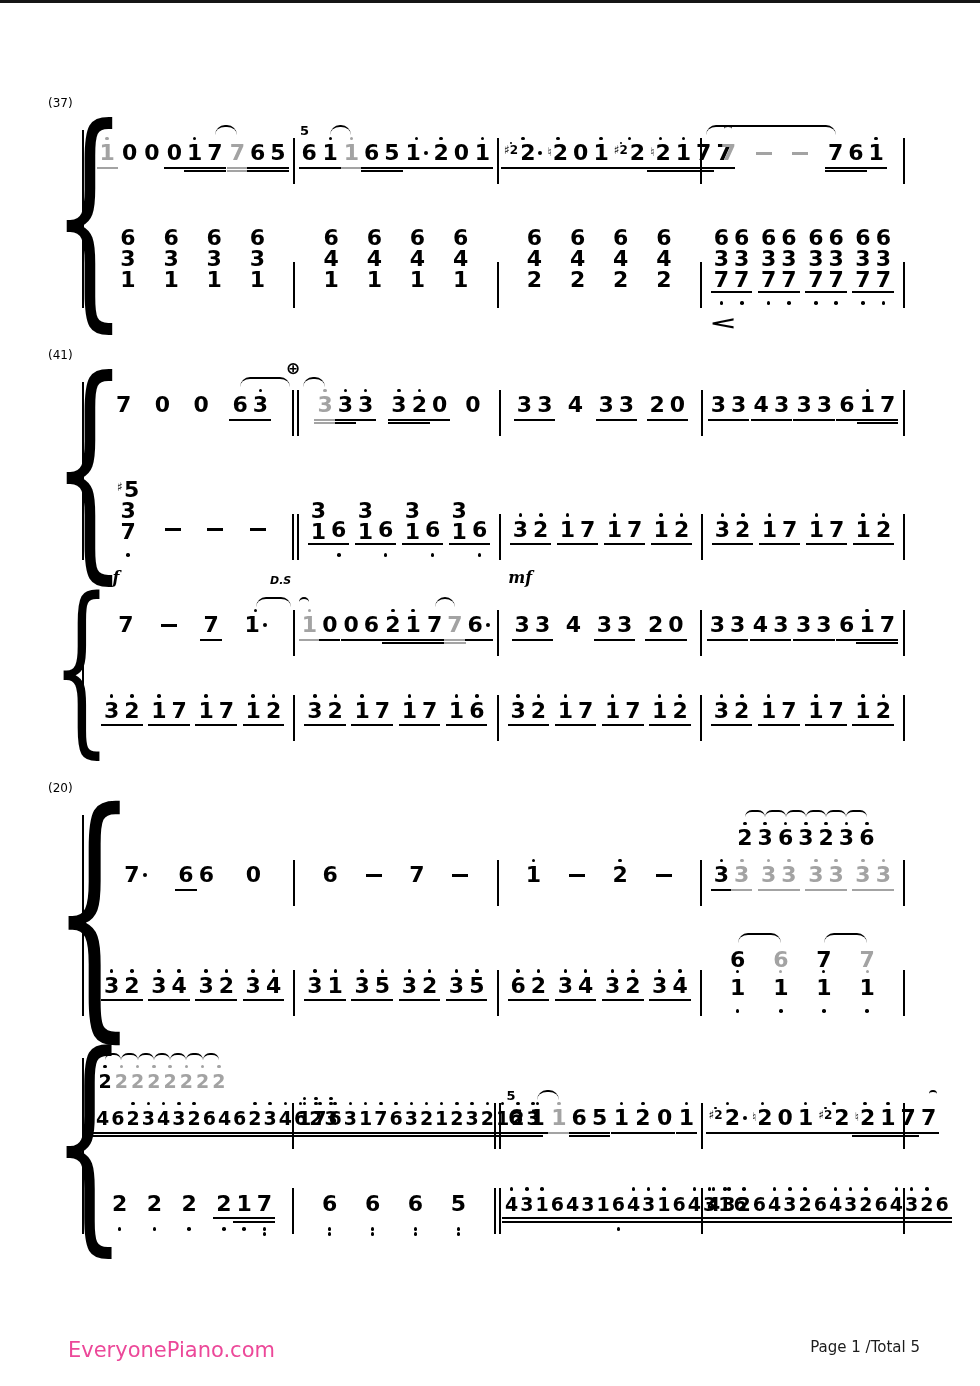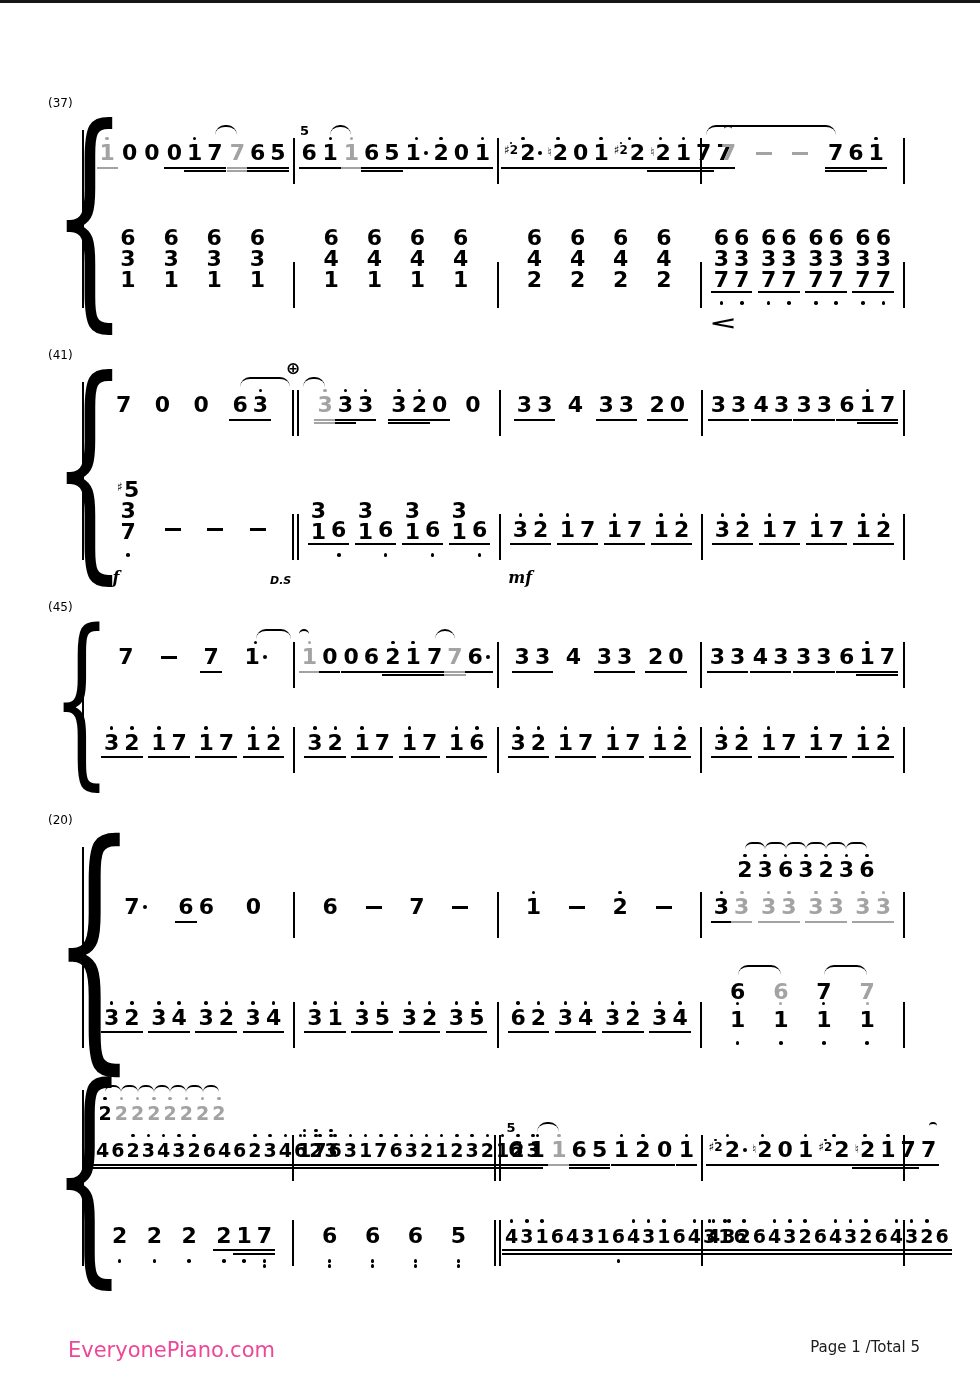--- a/index.html
+++ b/index.html
@@ -1744,21 +1744,20 @@
                   </div>
                 </div>
               </div>
             </div>
             <div class="bar"></div>
           </div>
         </div>
       </div>
     </section>
     <section class="system">
-      <div class="syslabel">(45)</div>
       <div class="sysbody">
         <div class="bracecol">
           <span class="brace" style="font-size: 185.6px; top: -24.65px;">{</span>
         </div>
         <div class="sysbar"></div>
         <div class="staves">
           <div class="staff top">
             <div class="measure">
               <div class="grouprow">
                 <div class="grp">

